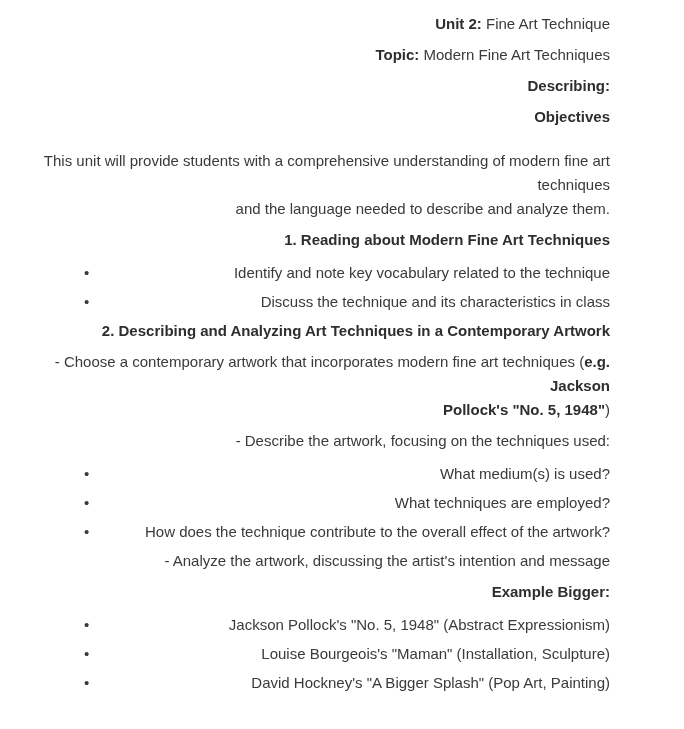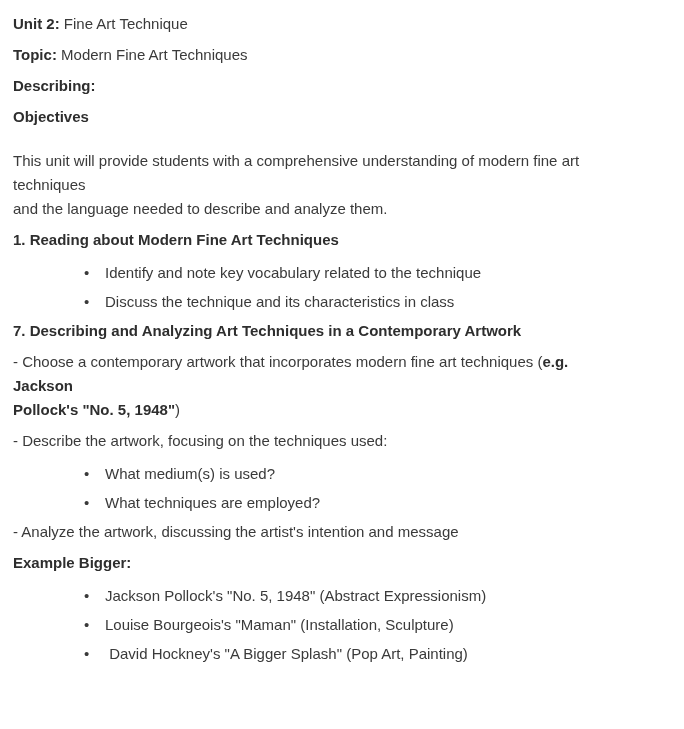--- a/index.html
+++ b/index.html
@@ -9,20 +9,21 @@
     background: #ffffff;
     font-family: "Liberation Sans", "DejaVu Sans", sans-serif;
     font-size: 15px;
     color: #3a3a3a;
     overflow: hidden;
   }
   .doc {
     box-sizing: border-box;
     width: 620px;
     padding: 12px 10px 0 13px;
+    text-align: right;
   }
   p {
     margin: 0 0 7px 0;
     line-height: 24px;
   }
   p.mb-lg { margin-bottom: 20px; }
   b, .bold { font-weight: 700; color: #2e2e2e; }
   ul {
     margin: 9px 0 4px 0;
     padding: 0;
@@ -61,29 +62,30 @@
       <span class="line">and the language needed to describe and analyze them.</span>
     </p>
 
   <p class="bold">1. Reading about Modern Fine Art Techniques</p>
 
   <ul>
     <li>Identify and note key vocabulary related to the technique</li>
     <li>Discuss the technique and its characteristics in class</li>
   </ul>
 
-  <p class="bold">7. Describing and Analyzing Art Techniques in a Contemporary Artwork</p>
+  <p class="bold">2. Describing and Analyzing Art Techniques in a Contemporary Artwork</p>
 
   <p><span>- Choose a contemporary artwork that incorporates modern fine art techniques (</span><b>e.g. Jackson</b><br><b>Pollock's "No. 5, 1948"</b><span>)</span></p>
 
   <p>- Describe the artwork, focusing on the techniques used:</p>
 
   <ul>
     <li>What medium(s) is used?</li>
     <li>What techniques are employed?</li>
+    <li>How does the technique contribute to the overall effect of the artwork?</li>
   </ul>
 
   <p>- Analyze the artwork, discussing the artist's intention and message</p>
 
   <p class="bold">Example Bigger:</p>
 
   <ul>
     <li>Jackson Pollock's "No. 5, 1948" (Abstract Expressionism)</li>
     <li>Louise Bourgeois's "Maman" (Installation, Sculpture)</li>
     <li> David Hockney's "A Bigger Splash" (Pop Art, Painting)</li>

